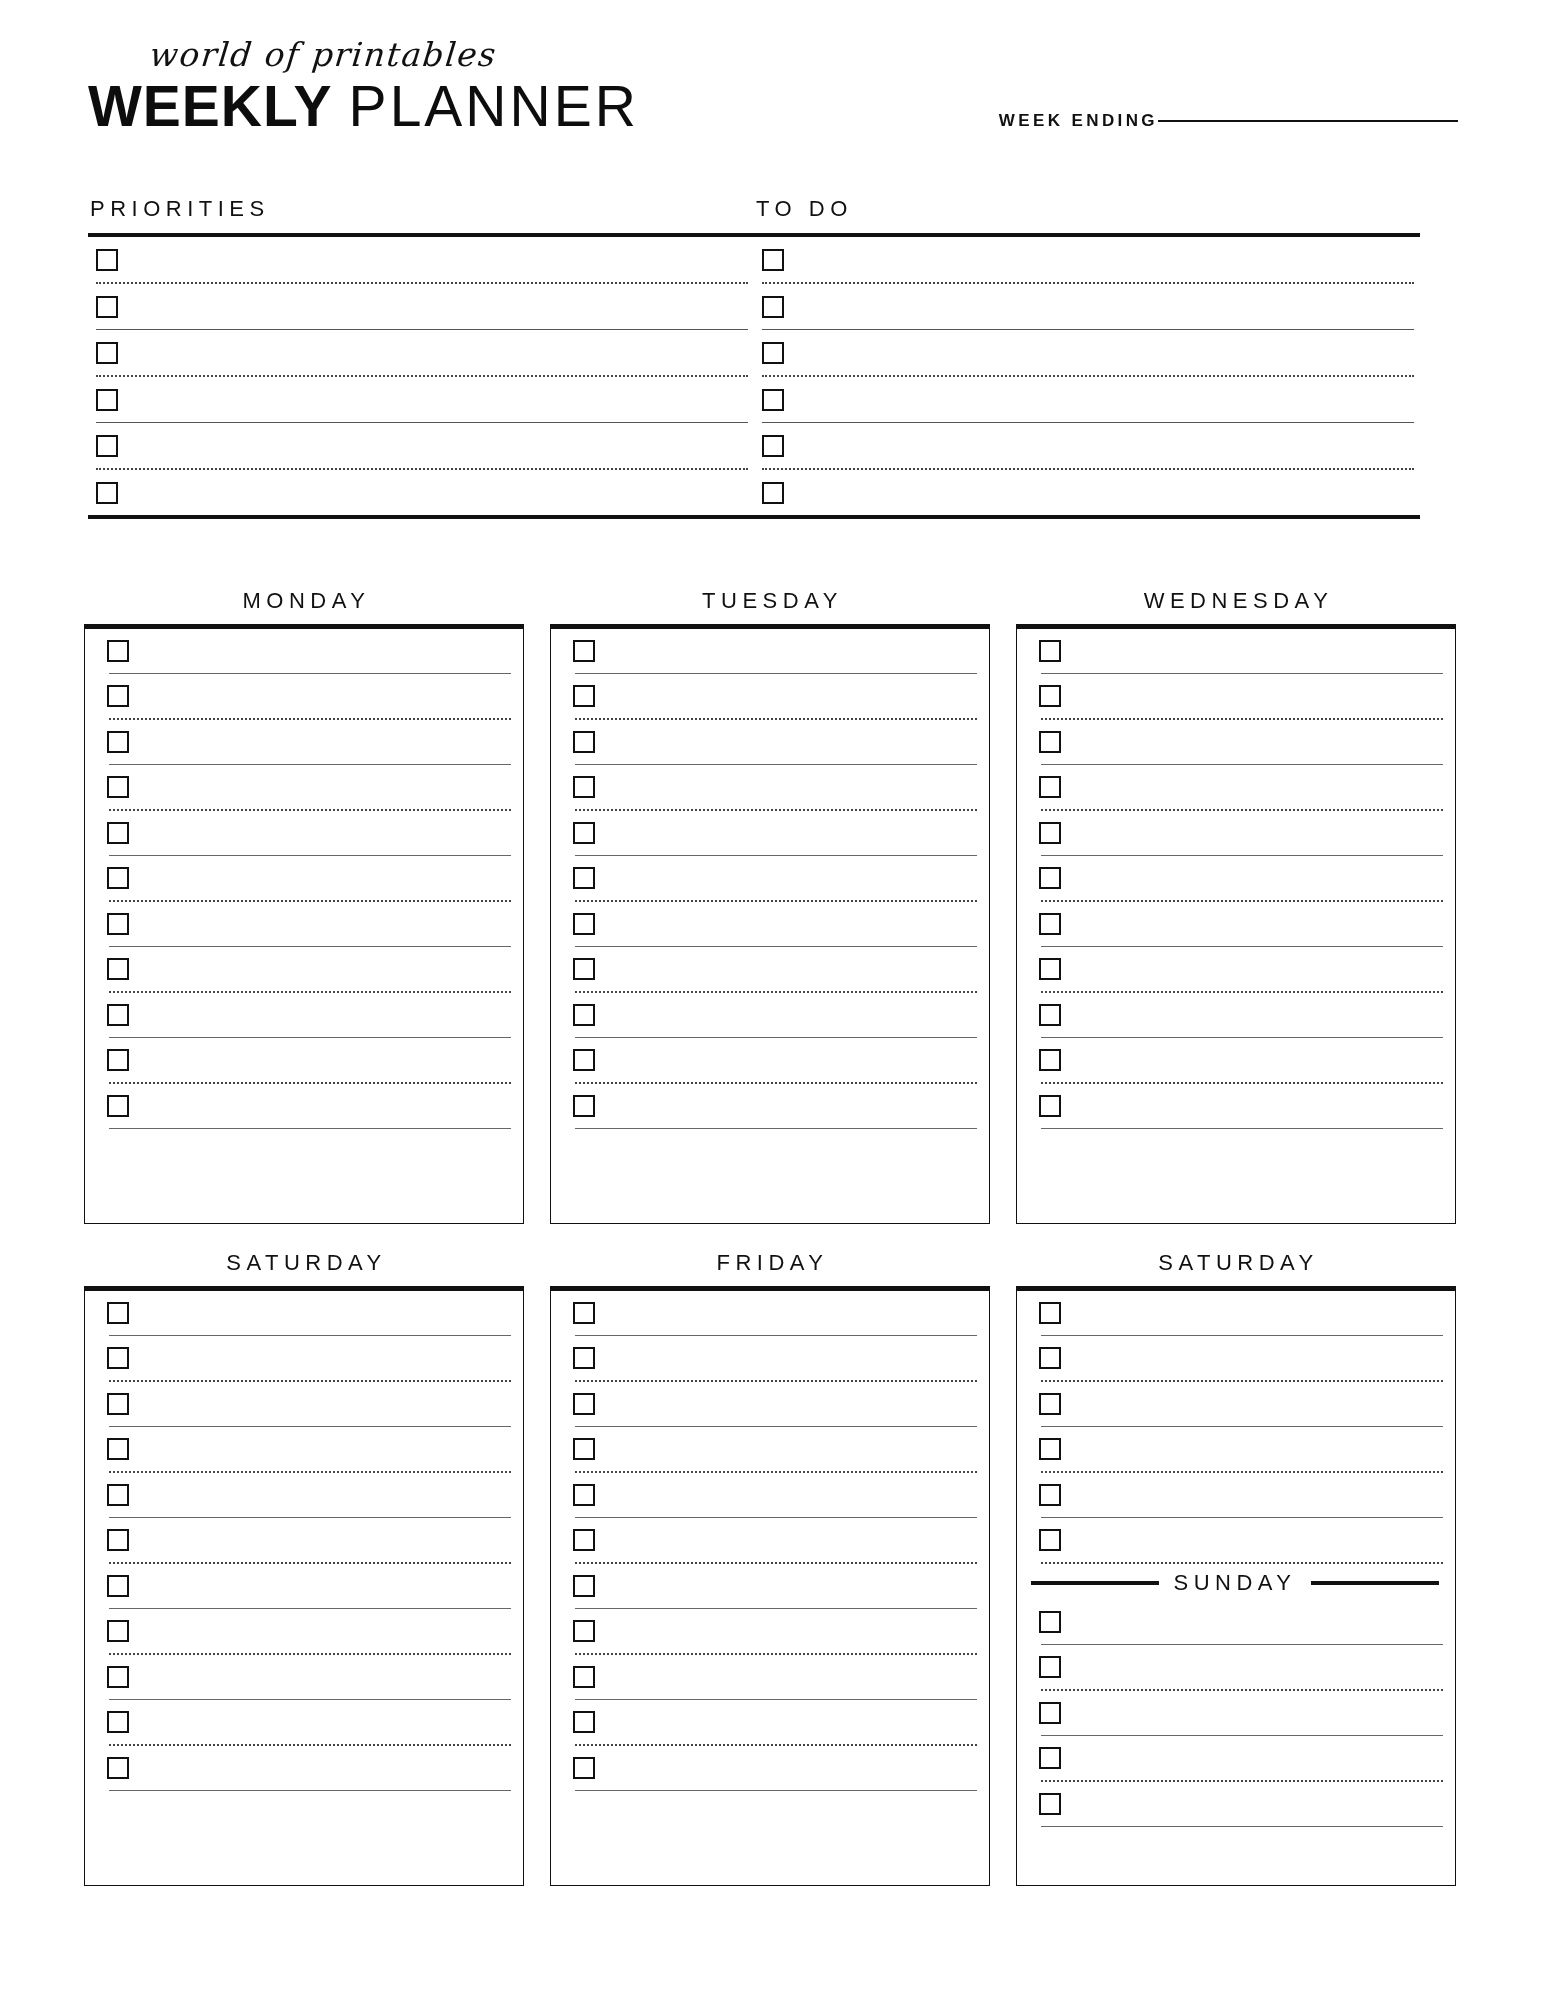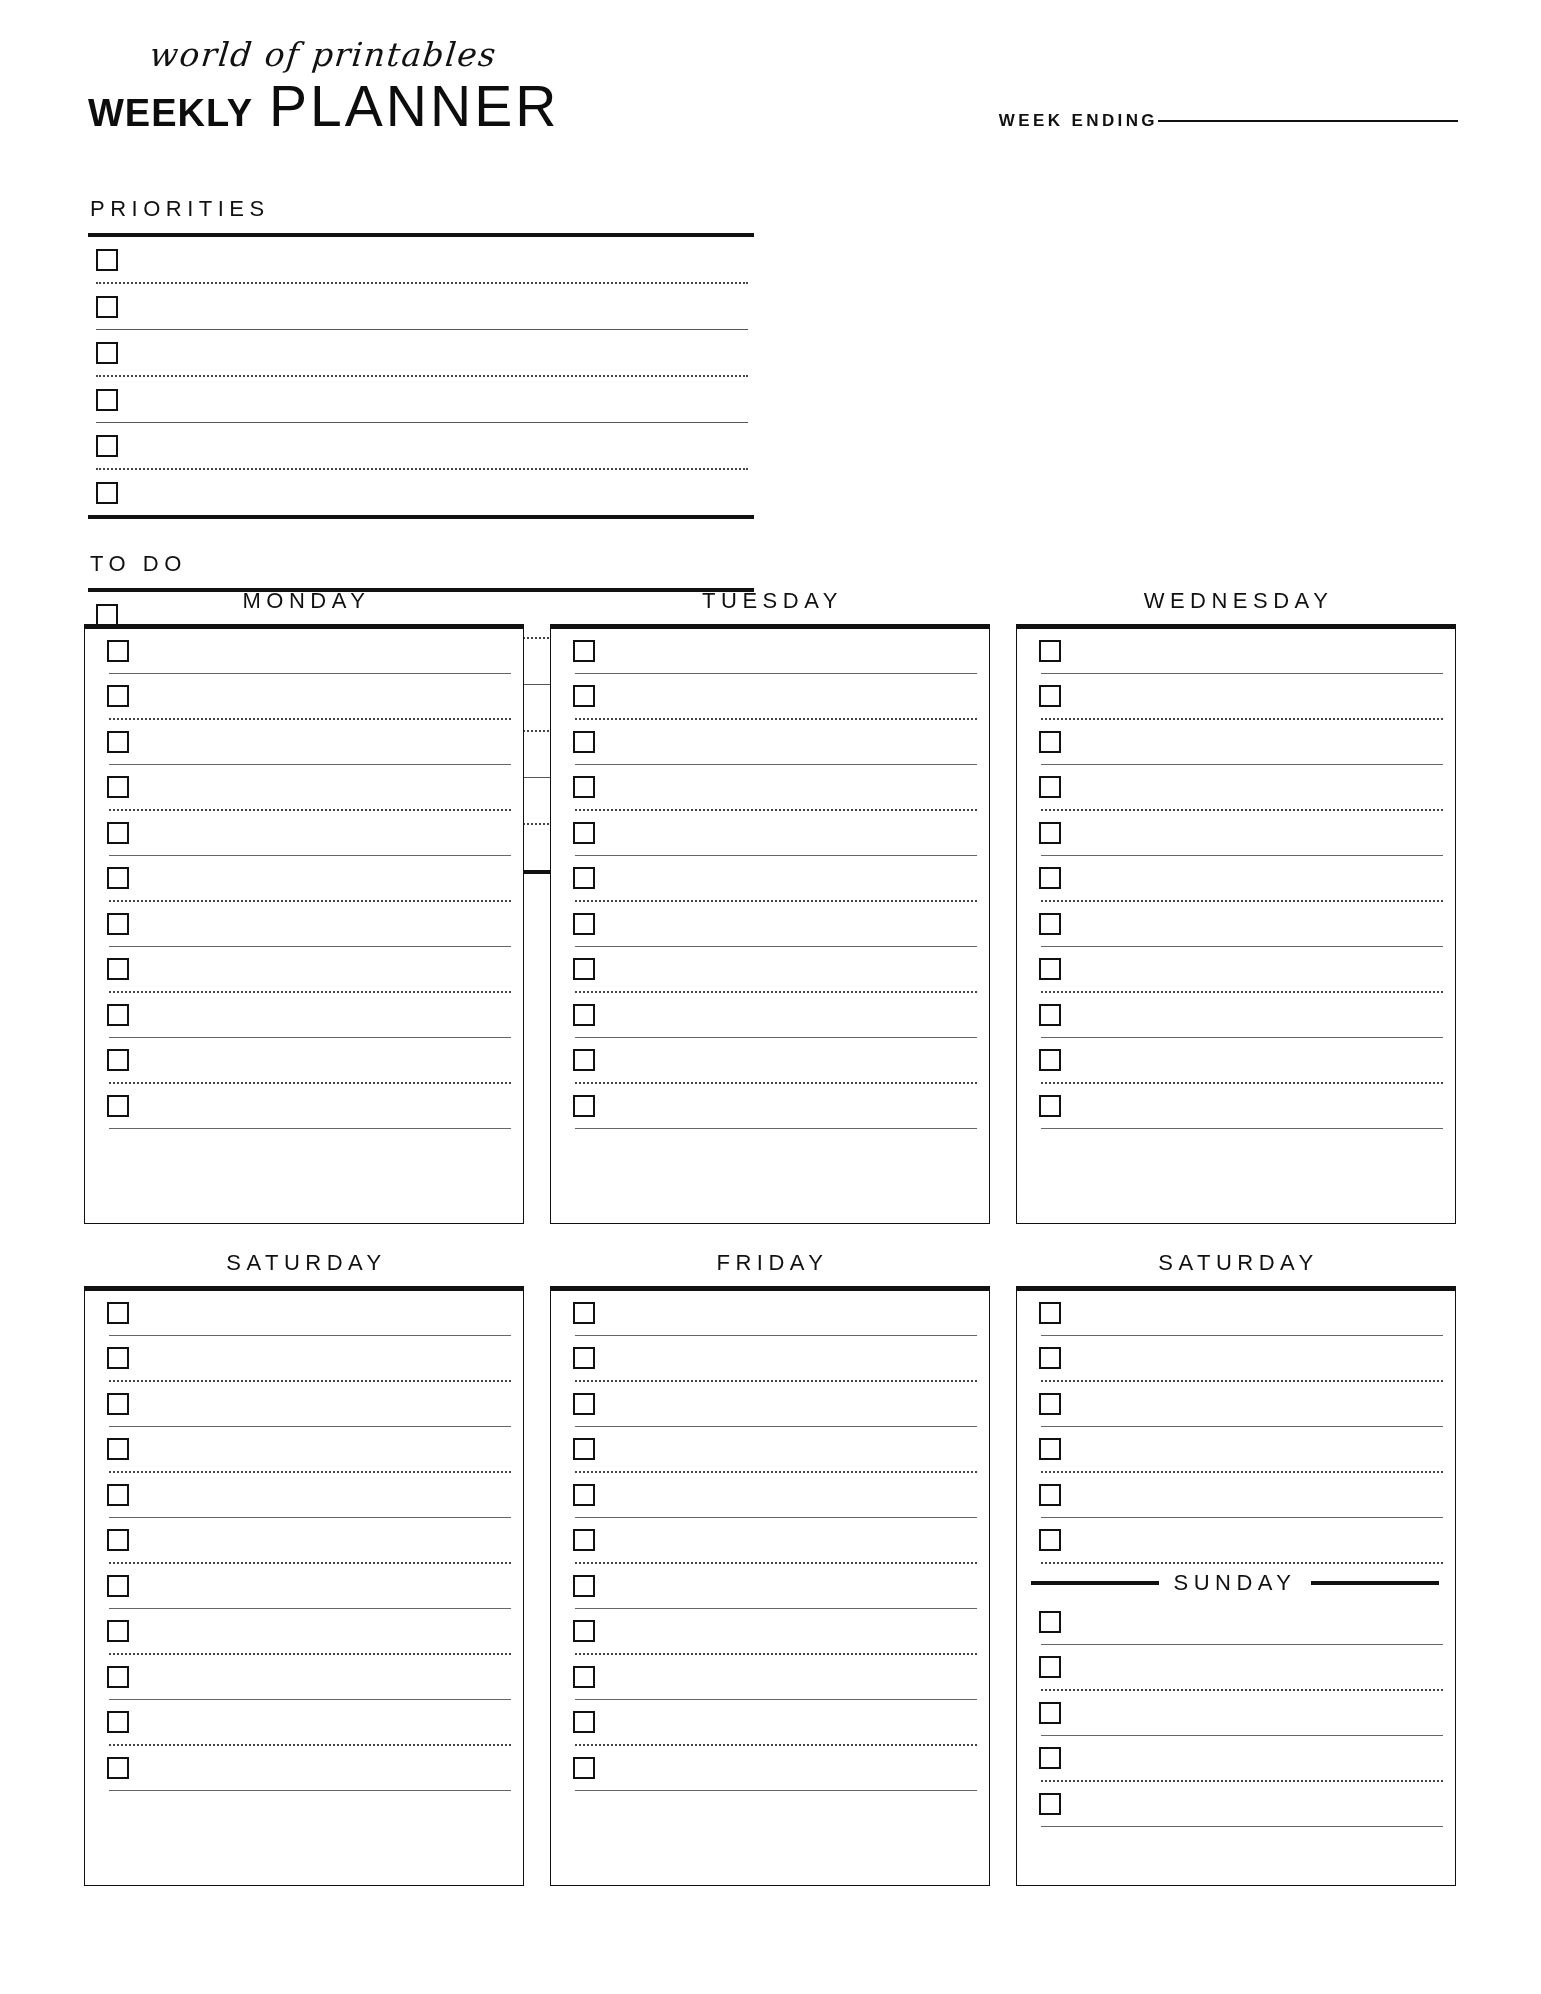--- a/index.html
+++ b/index.html
@@ -40,21 +40,21 @@
     line-height: 1;
     margin-left: 62px;
     transform: skewX(-6deg);
   }
   .title-row {
     display: flex;
     align-items: baseline;
     margin-top: 6px;
   }
   .title-bold {
-    font-size: 38px;
+    font-size: 57px;
     font-weight: 700;
     letter-spacing: 1px;
     line-height: 1.05;
     color: #0d0d0d;
   }
   .title-light {
     font-size: 57px;
     font-weight: 300;
     letter-spacing: 3px;
     line-height: 1.05;
@@ -81,22 +81,20 @@
     background: #111;
   }
 
   
   .top-panels {
     position: absolute;
     left: 88px;
     top: 196px;
     width: 1364px;
     display: flex;
-    gap: 32px;
-    flex-direction: column;
   }
   .panel { width: 666px; }
   .panel-title {
     font-size: 22px;
     font-weight: 400;
     letter-spacing: 5.5px;
     color: #111;
     padding-left: 2px;
     margin-bottom: 11px;
   }

